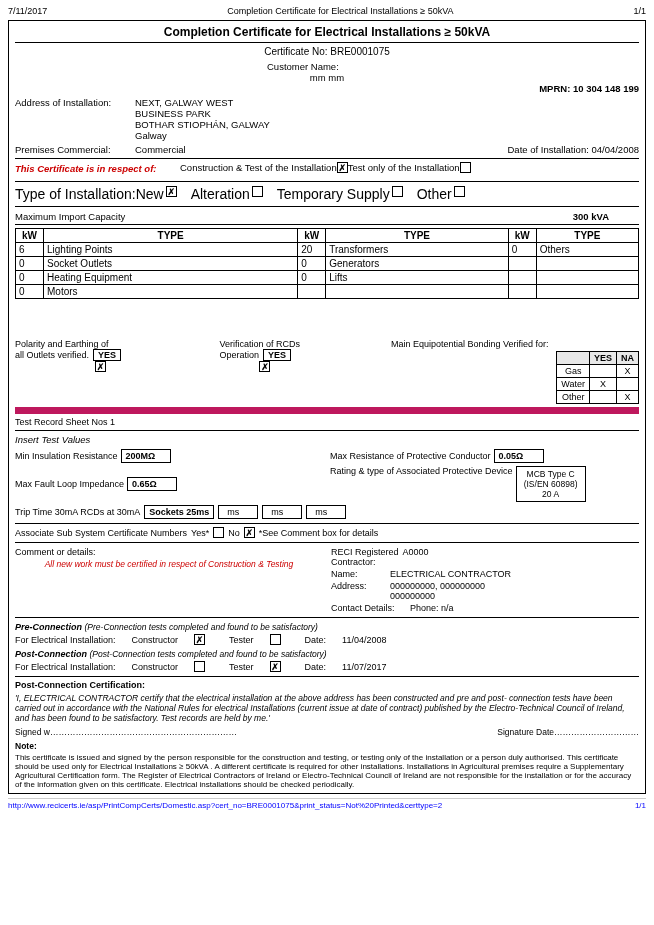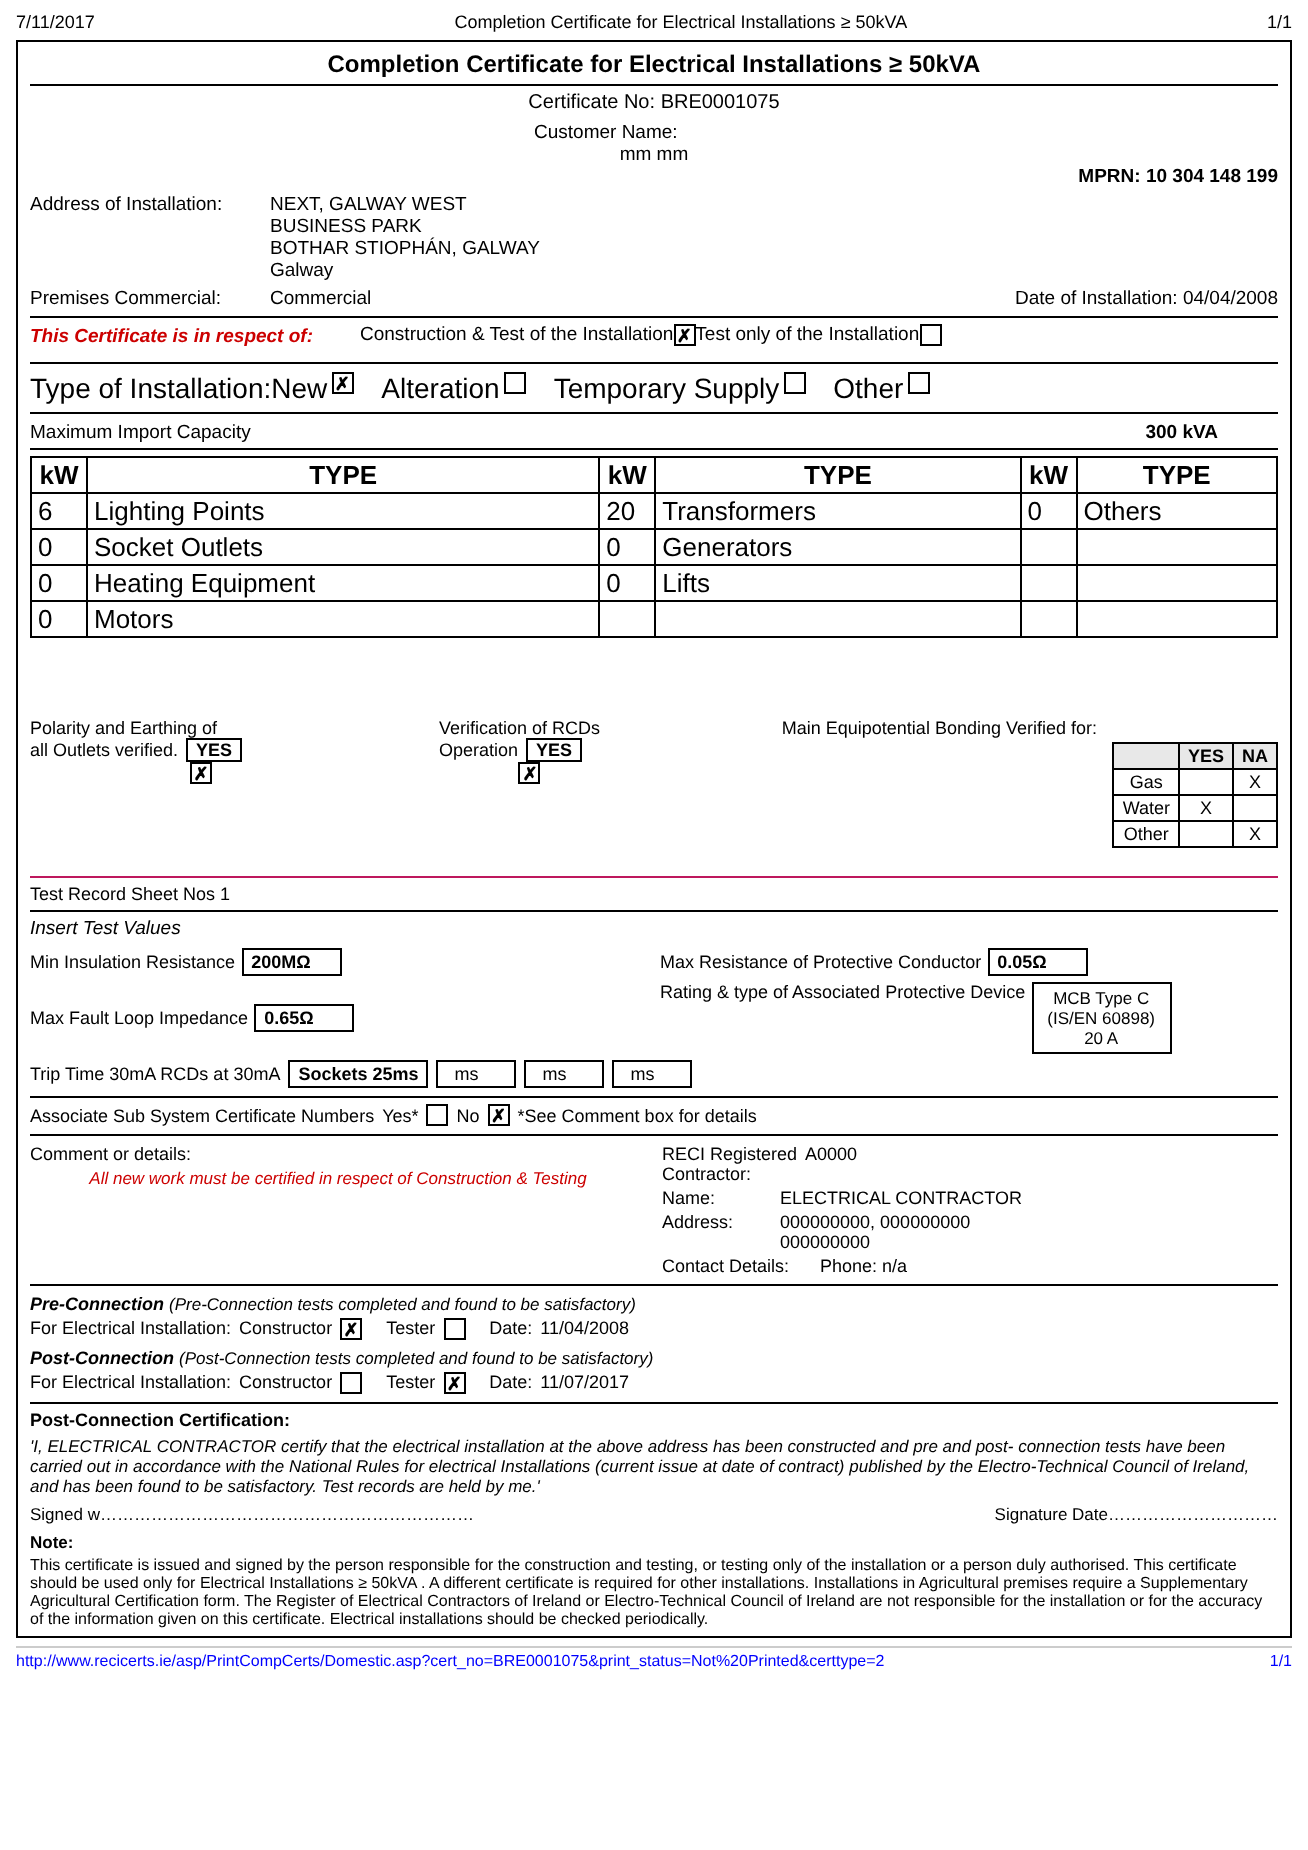--- a/index.html
+++ b/index.html
@@ -178,21 +178,21 @@
       margin-bottom: 4px;
       border-bottom: 1px solid #000;
       padding-bottom: 4px;
       font-size: 9px;
     }
     .comment-left { flex: 1; }
     .comment-right { flex: 1; margin-left: 8px; }
     .pre-post-section { font-size: 9px; margin-bottom: 3px; }
     .pre-post-title { font-weight: bold; }
     .pre-post-title span { font-weight: bold; font-style: italic; }
-    .pre-post-row { display: flex; align-items: flex-start; gap: 4px; margin-top: 2px; }
+    .pre-post-row { display: flex; align-items: center; gap: 16px; margin-top: 2px; }
     .certification-section { font-size: 8.5px; margin-top: 3px; border-top: 1px solid #000; padding-top: 3px; }
     .signed-row { display: flex; justify-content: space-between; margin-bottom: 4px; }
     .bottom-bar {
       display: flex;
       justify-content: space-between;
       font-size: 8px;
       margin-top: 4px;
       border-top: 1px solid #ccc;
       padding-top: 2px;
       color: #00f;
@@ -215,21 +215,21 @@
       font-size: 9px;
     }
     .highlight-green { color: #006400; font-weight: bold; font-style: italic; }
     .mcb-box {
       border: 1px solid #000;
       padding: 2px 4px;
       text-align: center;
       font-size: 8.5px;
       min-width: 70px;
     }
-    table.equip { width: 100%; border-collapse: collapse; font-size: 13px; margin-bottom: 4px; }
+    table.equip { width: 100%; border-collapse: collapse; font-size: 10px; margin-bottom: 4px; }
     table.equip td, table.equip th { border: 1px solid #000; padding: 1px 3px; }
   </style>
 </head>
 <body>
 
 <div class="page">
 
   <div class="top-bar">
     <span>7/11/2017</span>
     <span>Completion Certificate for Electrical Installations ≥ 50kVA</span>
@@ -357,21 +357,21 @@
           <td>0</td>
           <td>Motors</td>
           <td></td>
           <td></td>
           <td></td>
           <td></td>
         </tr>
       </tbody>
     </table>
 
-    <div class="polarity-section" style="border-bottom:1px solid #be185d; padding-bottom:14px; margin-bottom:3px;margin-top:40px;">
+    <div class="polarity-section" style="border-bottom:7px solid #be185d; padding-bottom:3px; margin-bottom:3px;margin-top:40px;">
       <div class="polarity-block">
         <div>Polarity and Earthing of</div>
         <div style="display:flex;align-items:center;gap:4px;">
           <span>all Outlets verified.</span>
           <span class="yes-box">YES</span>
         </div>
         <div style="margin-left:80px;">
           <span class="inline-checkbox checked"></span>
         </div>
       </div>

